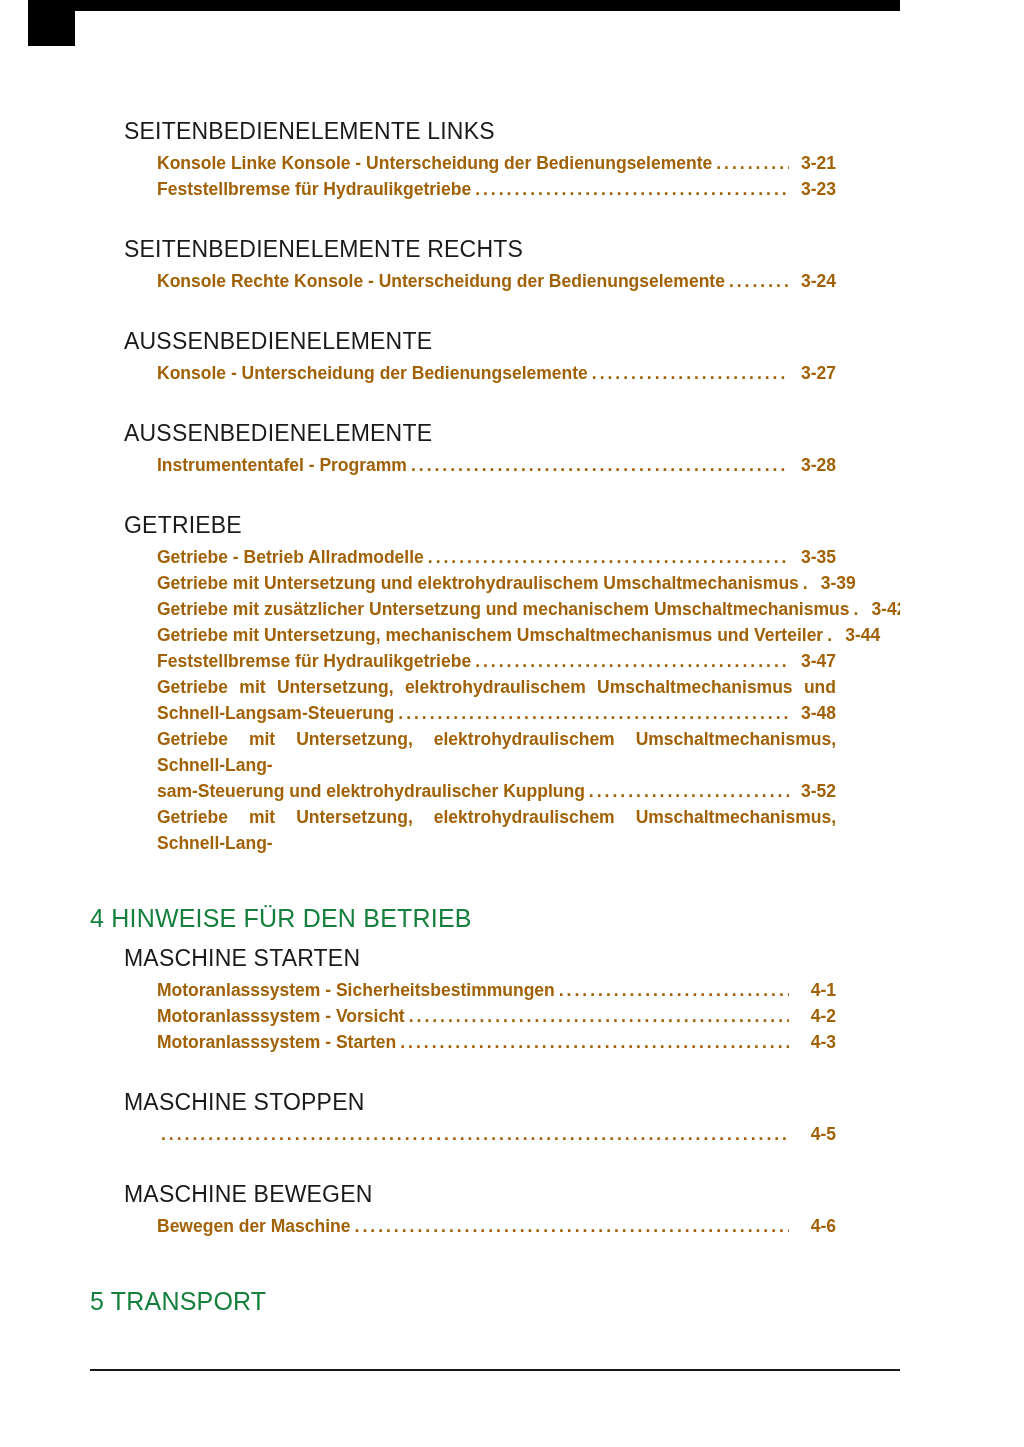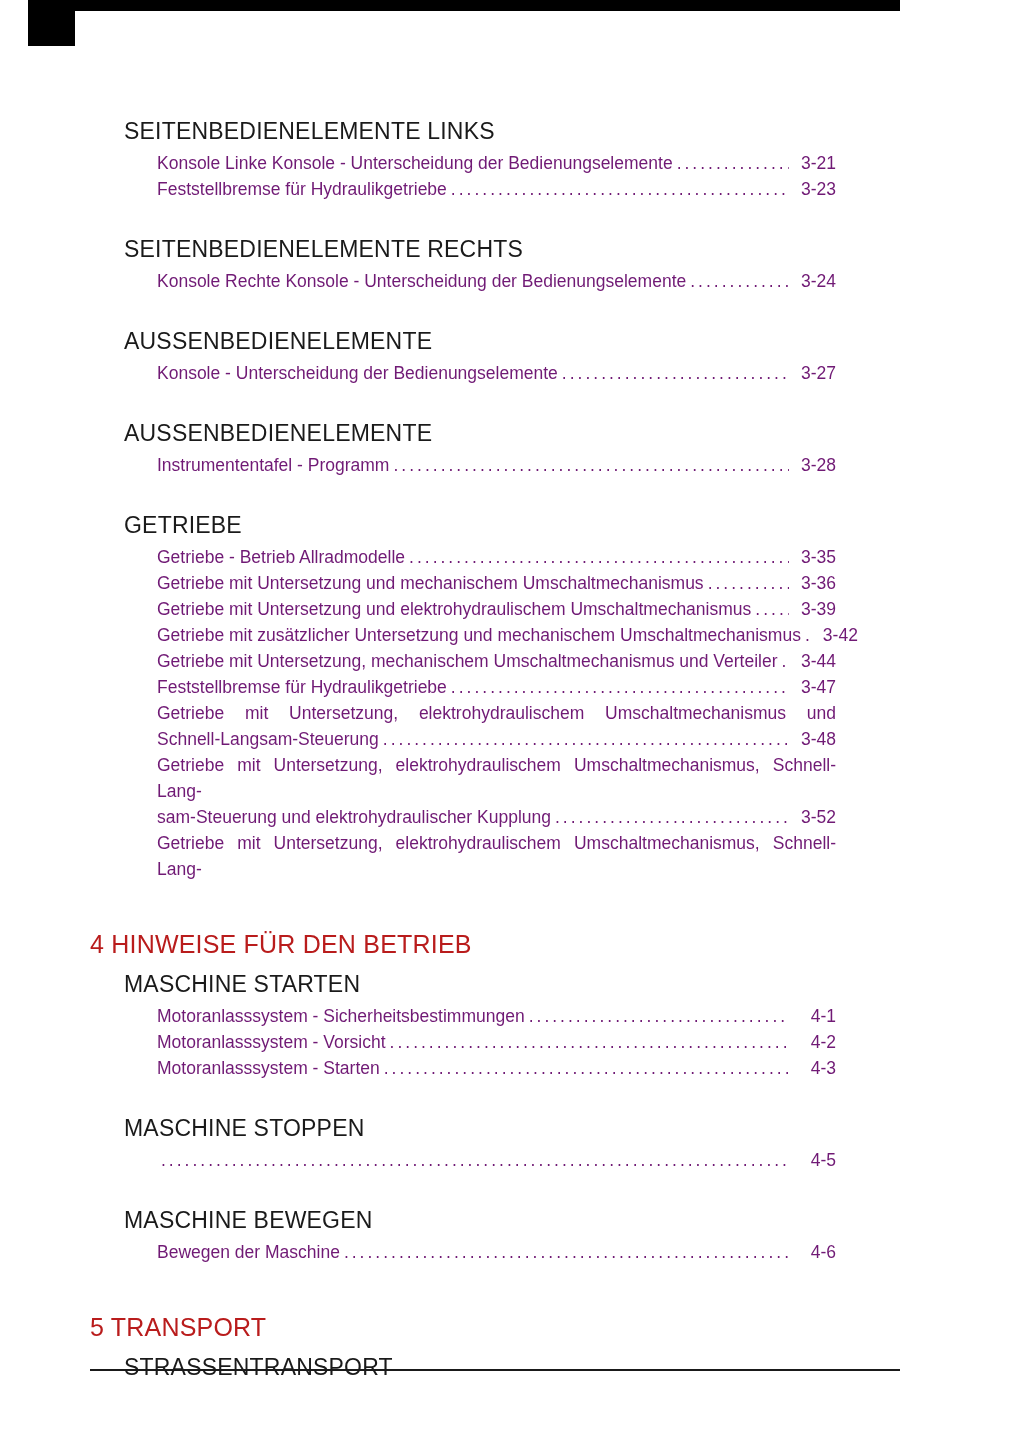--- a/index.html
+++ b/index.html
@@ -40,36 +40,37 @@
     position: absolute;
     top: 0; left: 0;
     width: 100%;
     padding: 118px 64px 0 90px;
   }
   .chapter-heading {
     font-size: 25px;
     line-height: 28px;
     margin-top: 48px;
     letter-spacing: 0.2px;
-    color: #b91c1c;
+    color: #15803d;
   }
   .section-heading {
     font-size: 23px;
     line-height: 26px;
     margin: 34px 0 6px 34px;
     letter-spacing: 0.2px;
     color: #1a1a1a;
   }
   .chapter-heading + .section-heading { margin-top: 13px; }
   .toc > :first-child { margin-top: 0; }
   .entry {
     margin-left: 67px;
     font-size: 17.5px;
     line-height: 26px;
-    color: #701a75;
+    color: #a16207;
+    font-weight: bold;
   }
   .entry-line { white-space: normal; }
   .entry-line.justify {
     text-align: justify;
     text-align-last: justify;
   }
   .entry-row {
     display: flex;
     align-items: baseline;
   }
@@ -144,27 +145,20 @@
       <div class="section-heading">GETRIEBE</div>
       <div class="entry">
         <div class="entry-row">
           <span class="entry-label">Getriebe - Betrieb Allradmodelle</span>
           <span class="dots"></span>
           <span class="pagenum">3-35</span>
         </div>
       </div>
       <div class="entry">
         <div class="entry-row">
-          <span class="entry-label">Getriebe mit Untersetzung und mechanischem Umschaltmechanismus</span>
-          <span class="dots"></span>
-          <span class="pagenum">3-36</span>
-        </div>
-      </div>
-      <div class="entry">
-        <div class="entry-row">
           <span class="entry-label">Getriebe mit Untersetzung und elektrohydraulischem Umschaltmechanismus</span>
           <span class="dots"></span>
           <span class="pagenum">3-39</span>
         </div>
       </div>
       <div class="entry">
         <div class="entry-row">
           <span class="entry-label">Getriebe mit zusätzlicher Untersetzung und mechanischem Umschaltmechanismus</span>
           <span class="dots"></span>
           <span class="pagenum">3-42</span>
@@ -235,16 +229,15 @@
       </div>
       <div class="section-heading">MASCHINE BEWEGEN</div>
       <div class="entry">
         <div class="entry-row">
           <span class="entry-label">Bewegen der Maschine</span>
           <span class="dots"></span>
           <span class="pagenum">4-6</span>
         </div>
       </div>
       <div class="chapter-heading">5 TRANSPORT</div>
-      <div class="section-heading">STRASSENTRANSPORT</div>
     </main>
   <div class="bottom-rule"></div>
 </div>
 
 </body></html>

